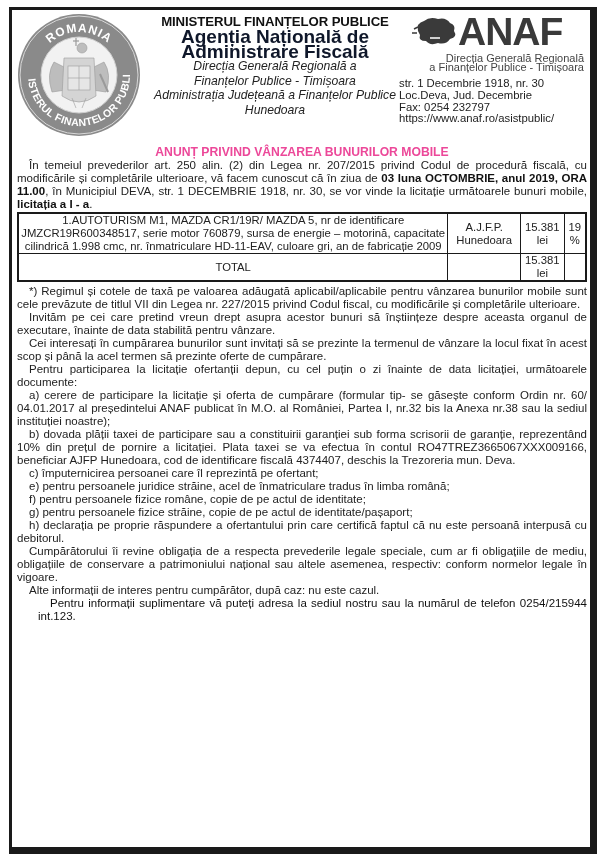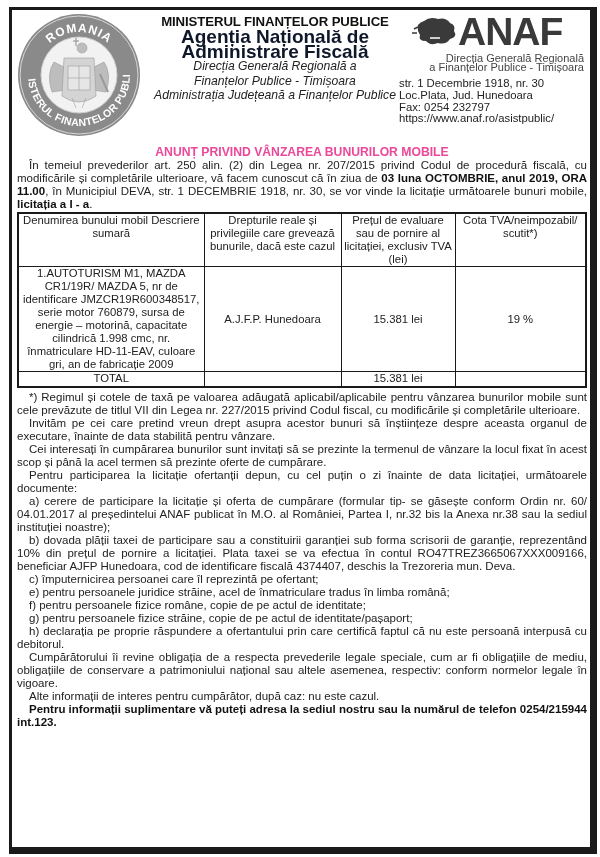--- a/index.html
+++ b/index.html
@@ -35,21 +35,21 @@
     .para { text-align: justify; text-indent: 12px; }
     .para b { color: #111; }
 
     table.items { width: 100%; border-collapse: collapse; margin-top: 1px; font-size: 11.3px; line-height: 13px; border: 2px solid #1a1a1a; }
     table.items td, table.items th { border: 1px solid #1a1a1a; text-align: center; vertical-align: middle; font-weight: normal; padding: 0 2px; }
     table.items th { vertical-align: top; }
     .col1 { width: 186px; } .col2 { width: 137px; } .col3 { width: 114px; } .col4 { width: auto; }
     .total-row td { height: 15px; }
 
     .list-para { text-align: justify; text-indent: 12px; }
-    .final { font-weight: bold; color: #111; }
+    .final { font-weight: normal; color: #111; margin-left: 21px; }
   </style>
 </head>
 <body>
 
 <div class="frame">
 
   <div class="header">
 
     <svg class="emblem" viewBox="0 0 126 126">
       <defs>
@@ -81,56 +81,51 @@
       </g>
     </svg>
 
     <div class="ministry-block">
       <div class="ministry-title">MINISTERUL FINANȚELOR PUBLICE</div>
       <div class="agency-line">Agenția Națională de</div>
       <div class="agency-line">Administrare Fiscală</div>
       <div class="sub-line">Direcția Generală Regională a</div>
       <div class="sub-line">Finanțelor Publice - Timișoara</div>
       <div class="sub-line">Administrația Județeană a Finanțelor Publice</div>
+      <div class="sub-line">Hunedoara</div>
     </div>
 
     <svg class="anaf-logo" viewBox="0 0 176 34">
       <g>
         <path d="M6 18 Q4 10 12 8 Q18 3 26 6 Q34 4 38 10 Q44 12 42 18 Q46 24 38 26 Q34 32 26 30 Q18 33 14 28 Q6 28 8 22 Z" fill="#3a3a3a"></path>
         <path d="M2 16 L6 14 M0 20 L5 20" stroke="#3a3a3a" stroke-width="1.5"></path>
         <rect x="18" y="24" width="10" height="2" fill="#cfcfcf"></rect>
       </g>
       <text x="46" y="32" font-family="Liberation Sans, sans-serif" font-weight="bold" font-size="39" fill="#3a3a3a" letter-spacing="-1">ANAF</text>
     </svg>
     <div class="anaf-sub">
       <div>Direcția Generală Regională</div>
       <div>a Finanțelor Publice - Timișoara</div>
     </div>
 
     <div class="contact-block">
       <div>str. 1 Decembrie 1918, nr. 30</div>
-      <div>Loc.Plata, Jud. Hunedoara</div>
+      <div>Loc.Deva, Jud. Decembrie</div>
       <div>Fax: 0254 232797</div>
       <div>https://www.anaf.ro/asistpublic/</div>
     </div>
   </div>
 
   <div class="content">
     <div class="notice-title">ANUNȚ PRIVIND VÂNZAREA BUNURILOR MOBILE</div>
 
     <p class="para"><span>În temeiul prevederilor art. 250 alin. (2) din Legea nr. 207/2015 privind Codul de procedură fiscală, cu modificările și completările ulterioare, vă facem cunoscut că în ziua de </span><b>03 luna OCTOMBRIE, anul 2019, ORA 11.00</b><span>, în Municipiul DEVA, str. 1 DECEMBRIE 1918, nr. 30, se vor vinde la licitație următoarele  bunuri mobile, </span><b>licitația a I - a</b><span>.</span></p>
 
     <table class="items">
       <tbody>
-          <tr>
-        <th class="col1">Denumirea bunului mobil Descriere sumară</th>
-        <th class="col2">Drepturile reale și privilegiile care grevează bunurile, dacă este cazul</th>
-        <th class="col3">Prețul de evaluare sau de pornire al licitației, exclusiv TVA (lei)</th>
-        <th class="col4">Cota TVA/neimpozabil/ scutit*)</th>
-      </tr>
       <tr>
         <td>1.AUTOTURISM M1, MAZDA CR1/19R/ MAZDA 5, nr de identificare JMZCR19R600348517, serie motor 760879, sursa de energie – motorină, capacitate cilindrică 1.998 cmc, nr. înmatriculare HD-11-EAV, culoare gri, an de fabricație 2009</td>
         <td>A.J.F.P. Hunedoara</td>
         <td>15.381 lei</td>
         <td>19 %</td>
       </tr>
       <tr class="total-row">
         <td>TOTAL</td>
         <td></td>
         <td>15.381  lei</td>

